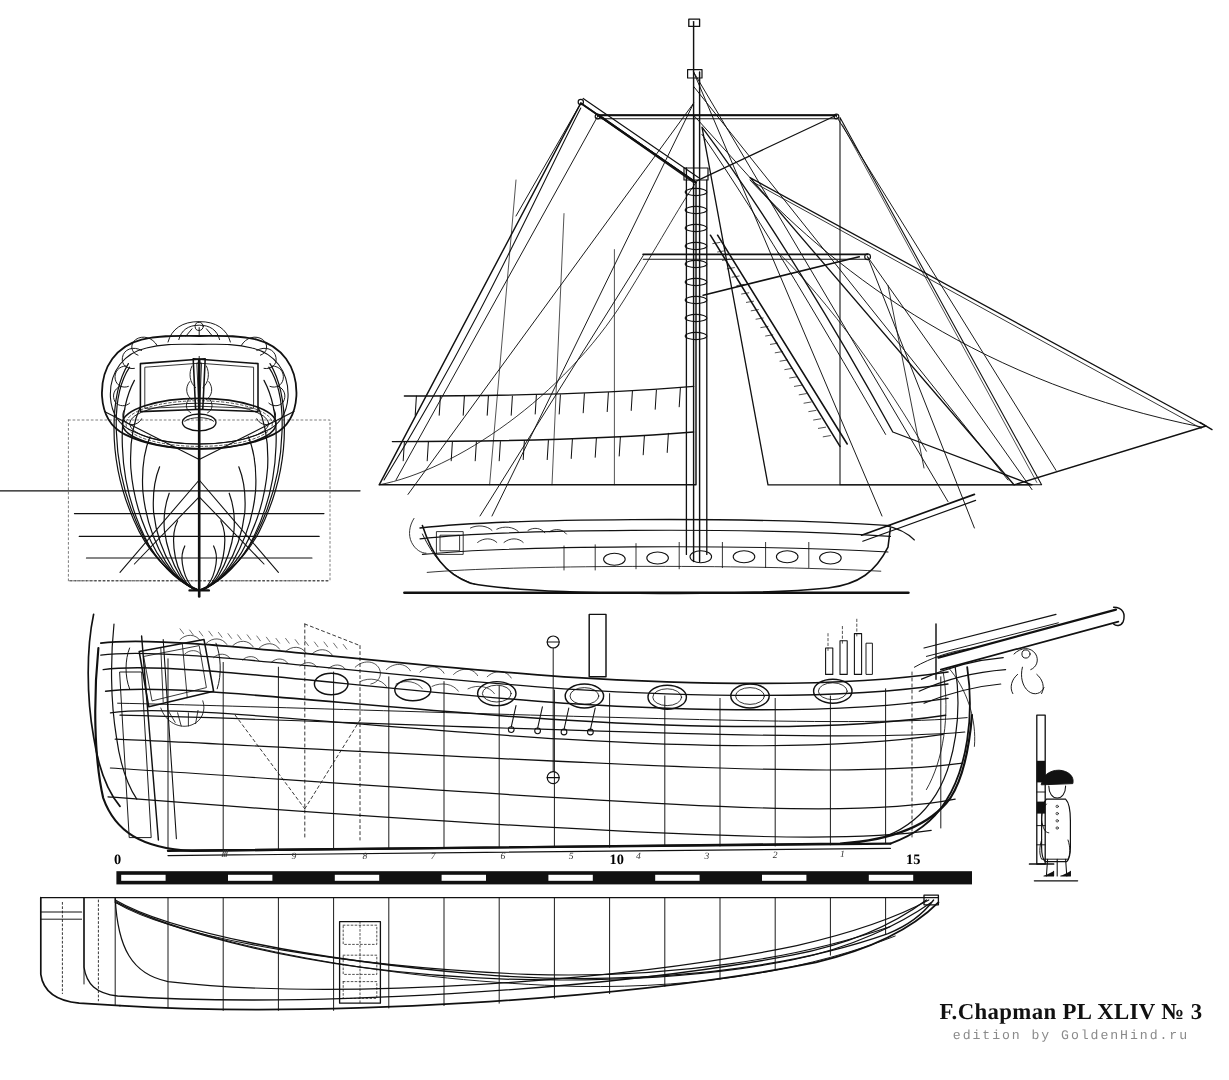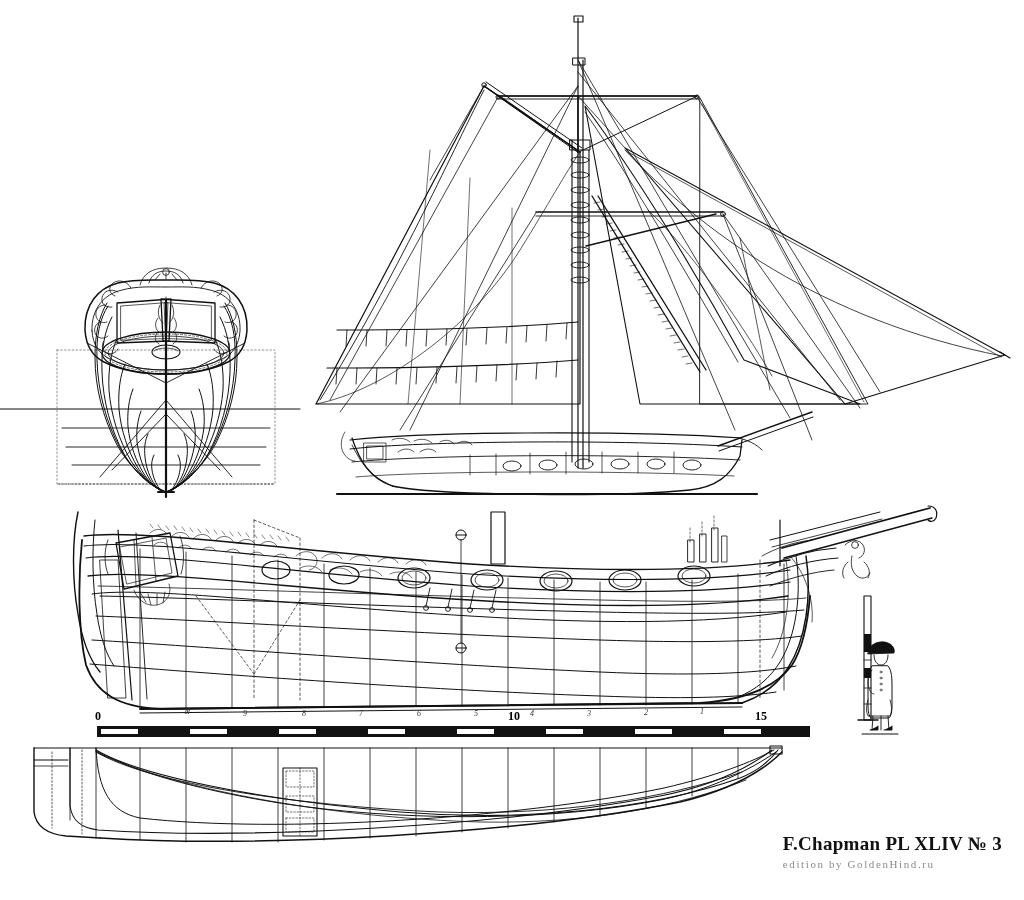--- a/index.html
+++ b/index.html
@@ -1,22 +1,22 @@
 <!DOCTYPE html>
 <html><head>
 <meta charset="utf-8">
 <title>Ship Plan</title>
 <style>
   html,body{margin:0;padding:0;background:#ffffff;}
   body{width:1024px;height:900px;font-family:"Liberation Serif",serif;overflow:hidden;}
   #sheet{position:relative;width:1024px;height:900px;background:#ffffff;}
   #sheet svg{position:absolute;left:0;top:0;}
-  .title-block{position:absolute;right:22px;bottom:30px;text-align:left;}
+  .title-block{position:absolute;right:22px;bottom:30px;text-align:center;}
   .title-main{font-family:"Liberation Serif",serif;font-weight:bold;font-size:19px;color:#111111;letter-spacing:.3px;white-space:nowrap;}
-  .title-sub{font-family:Liberation Serif, serif;font-size:11px;color:#8a8a8a;letter-spacing:1.6px;white-space:nowrap;margin-top:3px;}
+  .title-sub{font-family:Liberation Mono, monospace;font-size:11px;color:#8a8a8a;letter-spacing:1.6px;white-space:nowrap;margin-top:3px;}
   .scale-num{position:absolute;font-family:"Liberation Serif",serif;font-weight:bold;font-size:12px;color:#000;}
 </style>
 </head>
 <body>
 
 <div id="sheet">
 
 <svg width="1024" height="900" viewBox="0 0 1024 900">
   <defs>
     <g id="reefpts">

